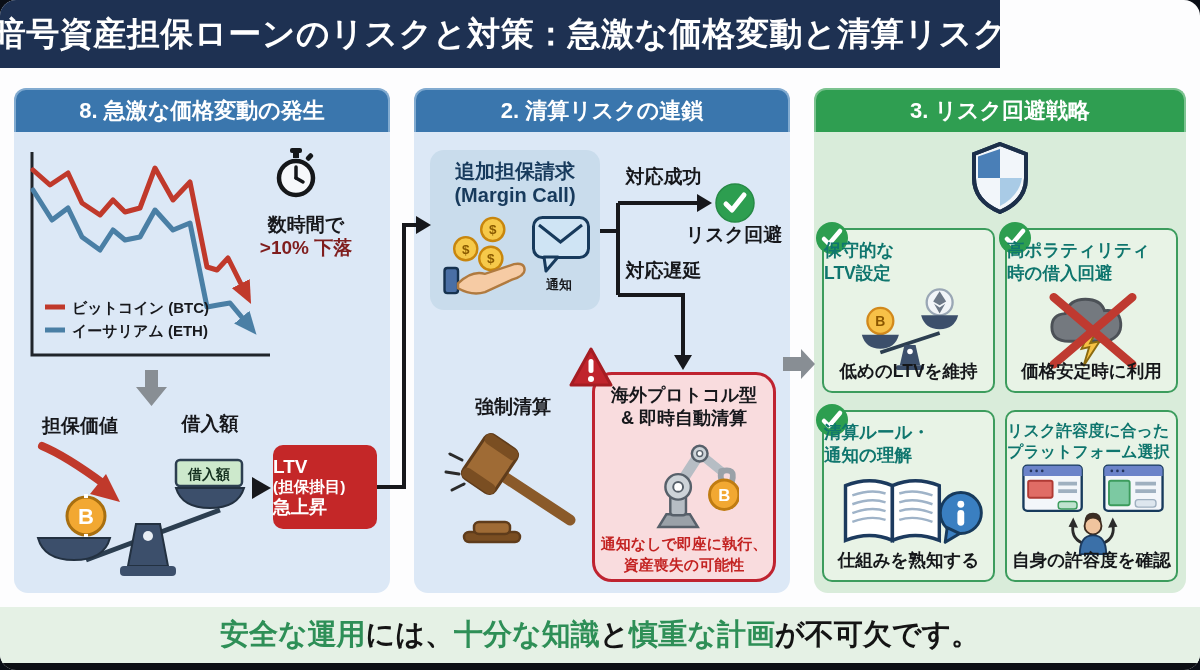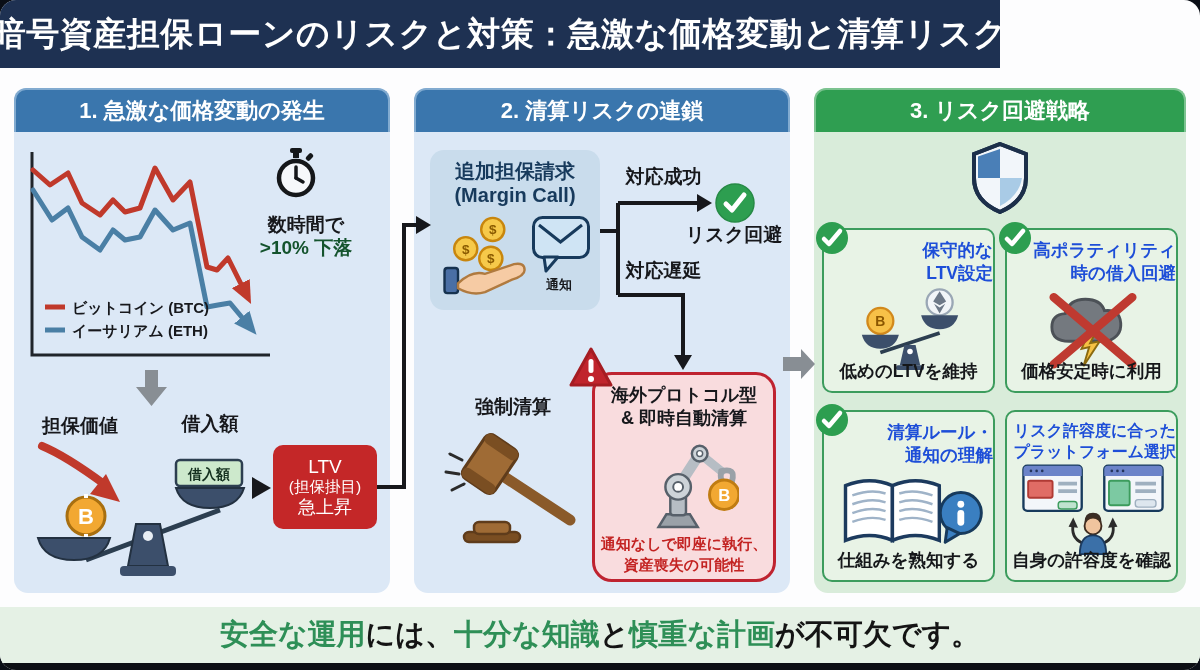--- a/index.html
+++ b/index.html
@@ -14,26 +14,26 @@
   #panel1{left:14px;width:376px;background:#dce8f6;}
   #panel2{left:414px;width:376px;background:#dce8f6;}
   #panel3{left:814px;width:372px;background:#d9ecda;}
   .panel-header{top:0;left:0;right:0;height:44px;border-radius:12px 12px 0 0;display:flex;align-items:center;justify-content:center;color:#fff;font-size:22px;font-weight:bold;box-sizing:border-box;white-space:nowrap;}
   .ph-blue{background:#3a76ad;border:2px solid #82abd0;border-bottom:none;}
   .ph-green{background:#2f9e51;border:2px solid #7cc390;border-bottom:none;}
   .b19{font-size:19px;font-weight:bold;color:#17181c;text-align:center;white-space:nowrap;}
   
   #p1-chart{left:8px;top:52px;}
   #p1-ann1{left:226px;top:124px;width:132px;}
-  #p1-ann2{left:222px;top:147px;width:140px;color:#14532d;}
+  #p1-ann2{left:222px;top:147px;width:140px;color:#7f1d1d;}
   #p1-lab1{left:16px;top:325px;width:100px;}
   #p1-lab2{left:158px;top:323px;width:76px;}
   #p1-scale{left:10px;top:330px;}
   #p1-stopwatch{left:258px;top:60px;}
-  #ltv-box{left:259px;top:357px;width:104px;height:84px;background:#c42728;border-radius:10px;display:flex;flex-direction:column;align-items:center;justify-content:center;color:#fff;font-weight:normal;line-height:1.22;}
+  #ltv-box{left:259px;top:357px;width:104px;height:84px;background:#c42728;border-radius:10px;display:flex;flex-direction:column;justify-content:center;color:#fff;font-weight:bold;line-height:1.22;}
   #ltv-box .l1{font-size:19px;} #ltv-box .l2{font-size:15.5px;} #ltv-box .l3{font-size:18px;}
   
   #mc-box{left:16px;top:62px;width:170px;height:160px;background:#c9dcec;border-radius:14px;}
   .mc-t{left:0;width:170px;text-align:center;font-size:20px;font-weight:bold;color:#173a5c;white-space:nowrap;}
   #mc-t1{top:8px;} #mc-t2{top:34px;}
   #mc-hand{left:12px;top:64px;} #mc-env{left:102px;top:66px;}
   #mc-notify{left:96px;top:126px;width:66px;font-size:13px;}
   #p2-success{left:202px;top:76px;width:95px;}
   #p2-check{left:300px;top:94px;}
   #p2-avoid{left:260px;top:134px;width:120px;}
@@ -48,42 +48,42 @@
   .wc{left:0;width:178px;text-align:center;font-size:15px;font-weight:bold;color:#c32322;white-space:nowrap;}
   #wc1{top:160px;} #wc2{top:181px;}
   
   #p3-shield{left:156px;top:54px;}
   .card{background:#e8f3e6;border:2.5px solid #3c9c5d;border-radius:10px;box-sizing:border-box;}
   #card1{left:8px;top:140px;width:173px;height:165px;}
   #card2{left:191px;top:140px;width:173px;height:165px;}
   #card3{left:8px;top:322px;width:173px;height:172px;}
   #card4{left:191px;top:322px;width:173px;height:172px;}
   .card-badge{left:-9px;top:-9px;}
-  .card-title{left:0;top:9px;width:100%;text-align:right;font-size:17.5px;font-weight:bold;color:#1d4ed8;line-height:1.32;white-space:nowrap;}
+  .card-title{left:0;top:9px;width:100%;text-align:left;font-size:17.5px;font-weight:bold;color:#0f766e;line-height:1.32;white-space:nowrap;}
   #card4 .card-title{font-size:16px;top:8px;}
   .card-cap{left:0;bottom:8px;width:100%;text-align:center;font-size:17.5px;font-weight:bold;color:#15171a;white-space:nowrap;}
   #c1-icon{left:26px;top:52px;} #c2-icon{left:33px;top:52px;} #c3-icon{left:11px;top:60px;} #c4-icon{left:6px;top:50px;}
   
   #footer-banner{top:607px;left:0;width:1200px;height:56px;background:#e5f1e5;display:flex;align-items:center;justify-content:center;}
   #footer-text{font-size:29px;font-weight:bold;white-space:nowrap;font-family:Liberation Mono, monospace;}
   .fseg-g{color:#2e8f57;} .fseg-d{color:#141414;}
   #bottom-strip{top:663px;left:0;width:1200px;height:7px;background:#0c0f14;}
   #connectors{top:0;left:0;pointer-events:none;z-index:5;}
 </style>
 </head>
 <body>
 
 <div class="poster">
 
   <div id="top-banner" class="abs">
     <div id="main-title">暗号資産担保ローンのリスクと対策：急激な価格変動と清算リスク</div>
   </div>
 
   <section id="panel1" class="abs panel">
-    <div class="abs panel-header ph-blue">1. 急激な価格変動の発生</div>
+    <div class="abs panel-header ph-blue">8. 急激な価格変動の発生</div>
 
     <svg id="p1-chart" class="abs" width="266" height="246" viewBox="0 0 266 246">
       <defs>
         <marker id="mr" markerUnits="strokeWidth" markerWidth="4.6" markerHeight="4" refX="1" refY="2" orient="auto">
             <path d="M0,0 L4.6,2 L0,4 Z" fill="#c0392b"></path>
           </marker>
         <marker id="mb" markerUnits="strokeWidth" markerWidth="4.6" markerHeight="4" refX="1" refY="2" orient="auto">
             <path d="M0,0 L4.6,2 L0,4 Z" fill="#4a7fa5"></path>
           </marker>
       </defs>

